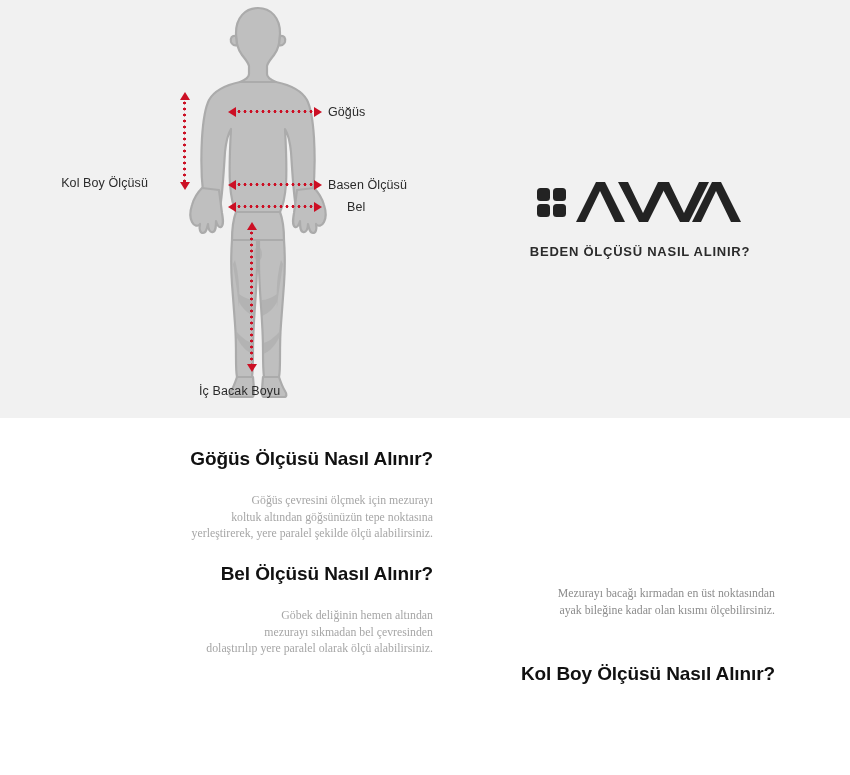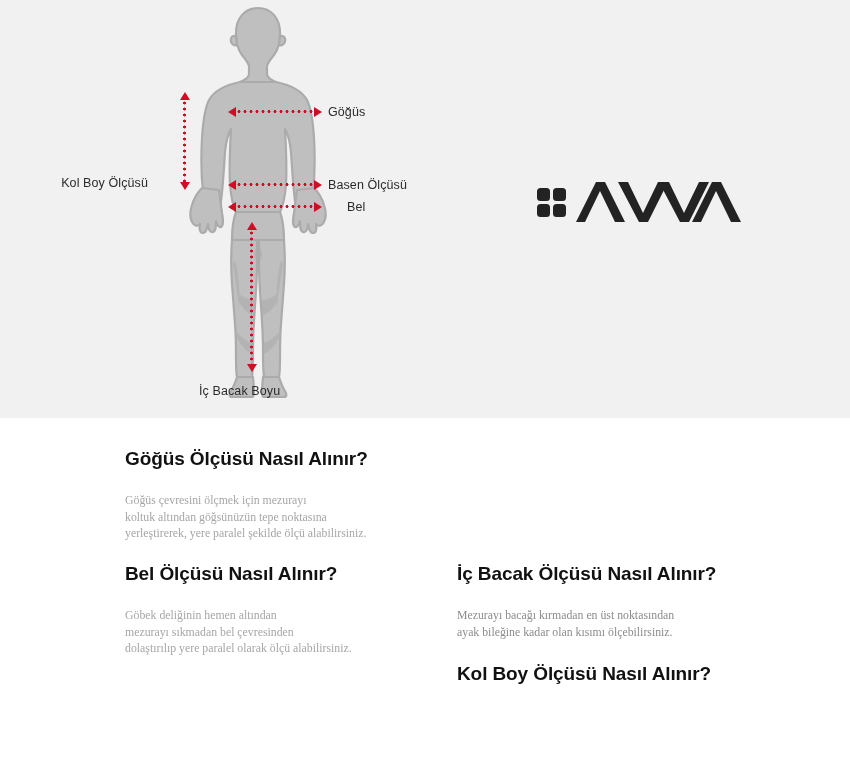--- a/index.html
+++ b/index.html
@@ -155,21 +155,21 @@
     height: 357px;
     background: #ffffff;
   }
   .faq-col {
     position: absolute;
     top: 0;
   }
   #faq-col-left  { left: 113px; width: 320px; }
   #faq-col-right { left: 445px; width: 330px; }
 
-  .faq-item { position: absolute; left: 12px; width: 100%; }
+  .faq-item { position: absolute; left: 0; width: 100%; text-align: right; }
   .faq-title {
     font-size: 19px;
     font-weight: bold;
     color: #111111;
     margin: 0 0 0 0;
     letter-spacing: -0.1px;
   }
   .faq-body {
     margin: 22px 0 0 0;
     font-size: 11.8px;
@@ -310,20 +310,21 @@
 
               <path d="M44 2 L54 2 L69 33 L84 2 L94 2 L74 42 L65 42 Z"></path>
 
               <path d="M85 2 L95 2 L110 33 L125 2 L135 2 L115 42 L106 42 Z"></path>
 
               <path d="M118 42 L138 2 L147 2 L167 42 L157 42 L142 11 L127 42 Z"></path>
             </g>
           </svg>
         </div>
       </div>
+      <div id="brand-subtitle">BEDEN ÖLÇÜSÜ NASIL ALINIR?</div>
     </div>
   </div>
 
   <div id="bottom-panel">
 
     <div class="faq-col" id="faq-col-left">
       <div class="faq-item" style="top:30px;">
         <h2 class="faq-title">Göğüs Ölçüsü Nasıl Alınır?</h2>
         <p class="faq-body">Göğüs çevresini ölçmek için mezurayı
 koltuk altından göğsünüzün tepe noktasına
@@ -334,21 +335,20 @@
         <p class="faq-body">Göbek deliğinin hemen altından
 mezurayı sıkmadan bel çevresinden
 dolaştırılıp yere paralel olarak ölçü alabilirsiniz.</p>
       </div>
     </div>
 
     <div class="faq-col" id="faq-col-right">
       <div class="faq-item" style="top:30px;">
       </div>
       <div class="faq-item" style="top:145px;">
-        <h2 class="faq-title">İç Bacak Ölçüsü Nasıl Alınır?</h2>
         <p class="faq-body">Mezurayı bacağı kırmadan en üst noktasından
 ayak bileğine kadar olan kısımı ölçebilirsiniz.</p>
       </div>
       <div class="faq-item" style="top:245px;">
         <h2 class="faq-title">Kol Boy Ölçüsü Nasıl Alınır?</h2>
       </div>
     </div>
 
   </div>
 </div>

